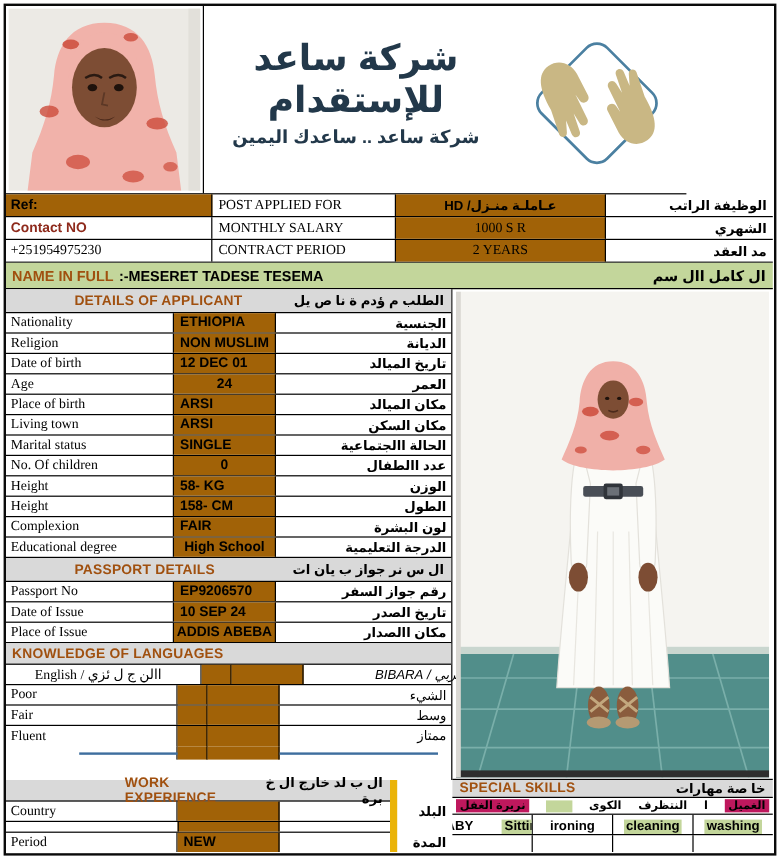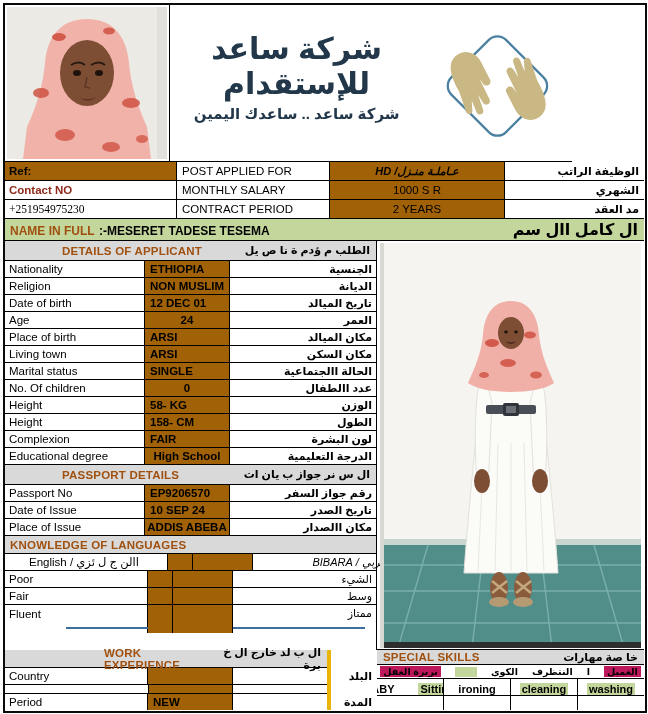--- a/index.html
+++ b/index.html
@@ -4,21 +4,21 @@
 <style>
   html,body{margin:0;padding:0;background:#fff;}
   #page{position:relative;width:648px;height:714px;background:#fff;overflow:hidden;
         font-family:"Liberation Sans","DejaVu Sans",sans-serif;color:#000;}
   .frame{position:absolute;left:3px;top:3px;width:640px;height:706px;border:2px solid #0a0a0a;pointer-events:none;z-index:50;}
   .sec{position:absolute;box-sizing:border-box;}
   .row{display:grid;border-bottom:1px solid #000;box-sizing:border-box;}
   .c{height:100%;display:flex;align-items:center;padding:0 5px;border-right:1px solid #000;box-sizing:border-box;overflow:hidden;white-space:nowrap;}
   .c.last{border-right:none;}
   .g{background:#a16207;}
-  .lab{font-size:11.5px;}
+  .lab{font-size:11.5px;font-family:Liberation Serif, serif;}
   .val{font-weight:bold;font-size:11.5px;}
   .vc{justify-content:center;}
   .ar{direction:rtl;font-weight:bold;font-size:11px;}
   .hdr{background:#D9D9D9;display:flex;align-items:center;justify-content:space-between;
        border-bottom:1px solid #000;box-sizing:border-box;padding:0 6px;}
   .hdr .t{color:#A0500F;font-weight:bold;font-size:11.5px;letter-spacing:.2px;}
   .hdr .tar{direction:rtl;font-weight:bold;font-size:11px;}
   .orange{color:#A0500F;}
   .red{color:#8E2A1C;}
   .serif{font-family:"Liberation Serif","DejaVu Serif",serif;}
@@ -84,21 +84,21 @@
           <path transform="translate(116,130) rotate(240) scale(1.35)" d="M2,22 C1,12 9,5 19,5 L39,6 C44,6.5 44,13.5 39,14 L33,14.5 L55,16 C60,16.4 60,23 54.8,23.2 L45.8,23.5 L60.8,26.5 C65.8,27.5 64.4,33.9 59.6,33.3 L47.6,31.7 L56.6,36.1 C60.6,38.1 57.6,43.7 53.2,41.9 L34,38 C14,38 3,33 2,22 Z"></path>
         </g>
       </svg>
     </div>
   </div>
 
   <div class="sec" style="left:4px;top:162px;width:640px;height:57px;">
     <div class="row" style="grid-template-columns:173px 153px 175px 139px;height:19px;">
       <div class="c g val">Ref:</div>
       <div class="c lab">POST  APPLIED  FOR</div>
-      <div class="c g val vc ar" style="font-style:italic;">عـاملـة منـزل/ HD</div>
+      <div class="c g val vc ar" style="">عـاملـة منـزل/ HD</div>
       <div class="c ar last" style="justify-content:flex-start;">الوظيفة الراتب</div>
     </div>
     <div class="row" style="grid-template-columns:173px 153px 175px 139px;height:19px;">
       <div class="c val red">Contact NO</div>
       <div class="c lab">MONTHLY SALARY</div>
       <div class="c g lab vc">1000 S R</div>
       <div class="c ar last">الشهري</div>
     </div>
     <div class="row" style="grid-template-columns:173px 153px 175px 139px;height:19px;">
       <div class="c lab serif">+251954975230</div>
@@ -106,21 +106,21 @@
       <div class="c g lab vc">2 YEARS</div>
       <div class="c ar last">مد العقد</div>
     </div>
   </div>
 
   <div class="sec namebar" style="left:4px;top:219px;width:640px;height:22px;">
     <div>
       <b class="orange">NAME IN FULL</b>
       <b>:-MESERET TADESE TESEMA</b>
     </div>
-    <b class="ar" style="font-size:16px;">ال كامل اال سم</b>
+    <b class="ar" style="font-size:12px;">ال كامل اال سم</b>
   </div>
 
   <div class="sec" style="left:4px;top:241px;width:373px;height:409px;border-right:1px solid #000;">
 
     <div class="hdr" style="height:20px;padding-left:58px;">
       <span class="t">DETAILS OF APPLICANT</span>
       <span class="tar">الطلب م ؤدم ة  نا ص يل</span>
     </div>
 
     <div class="row" style="grid-template-columns:141px 85px 147px;height:17px;">
@@ -296,21 +296,21 @@
           <ellipse cx="143" cy="345" rx="9" ry="16" fill="#8A5C3D"></ellipse>
           <path d="M112,338 L127,350 M127,338 L112,350" stroke="#C3A87E" stroke-width="2.5"></path>
           <path d="M136,338 L151,350 M151,338 L136,350" stroke="#C3A87E" stroke-width="2.5"></path>
           <ellipse cx="119" cy="359" rx="10" ry="5" fill="#B59A73"></ellipse>
           <ellipse cx="143" cy="359" rx="10" ry="5" fill="#B59A73"></ellipse>
         </g>
       </g>
     </svg>
   </div>
 
-  <div class="sec" style="left:4px;top:650px;width:327px;height:60px;border-right:4px solid #eab308;">
+  <div class="sec" style="left:4px;top:650px;width:327px;height:60px;border-right:6px solid #eab308;">
     <div class="hdr" style="height:18px;padding-left:100px;">
       <span class="t">WORK EXPERIENCE</span>
       <span class="tar">ال ب لد خارج ال خ برة</span>
     </div>
     <div class="row" style="grid-template-columns:144px 85px 144px;height:17px;">
       <div class="c lab">Country</div>
       <div class="c g val"></div>
       <div class="c ar last">البلد</div>
     </div>
     <div class="row" style="grid-template-columns:144px 85px 144px;height:9px;">

